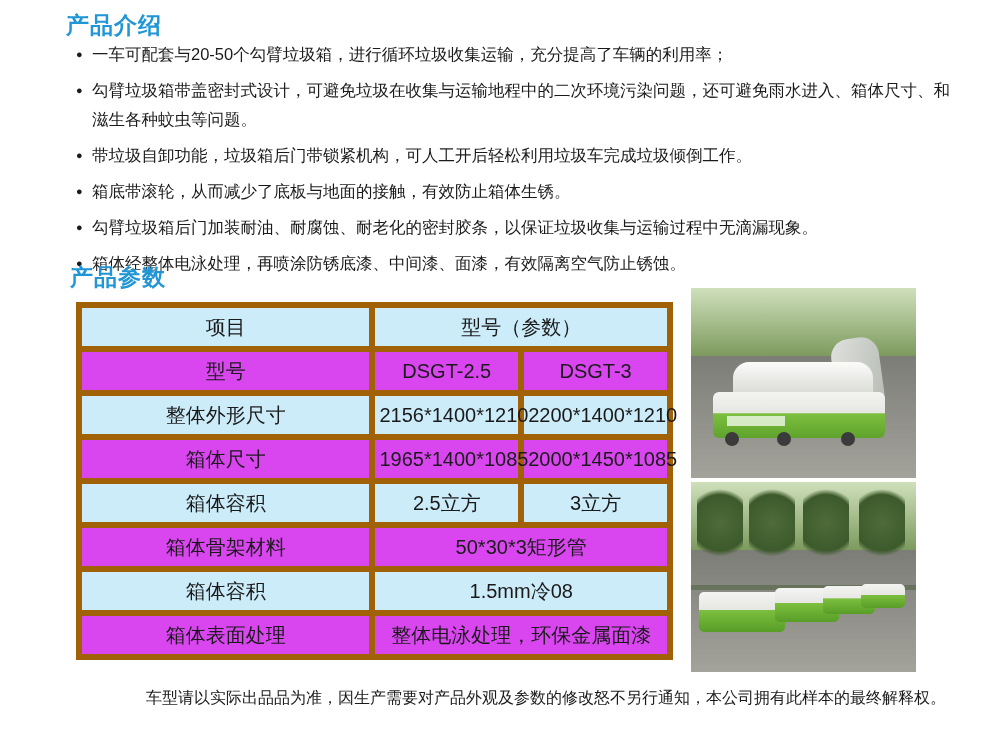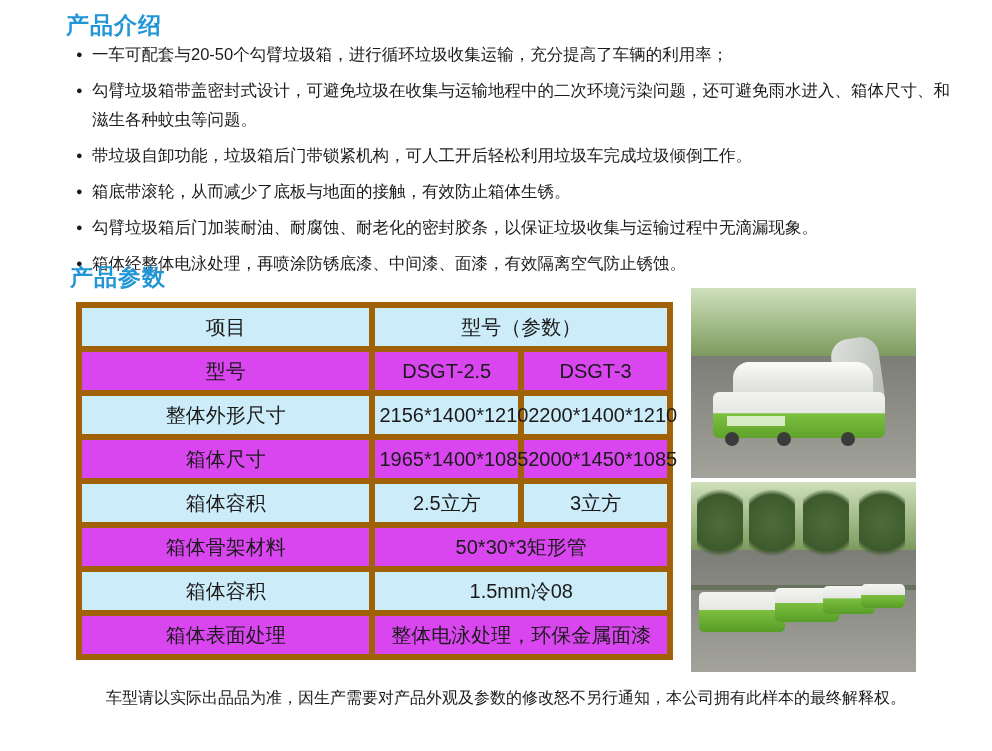--- a/index.html
+++ b/index.html
@@ -179,21 +179,21 @@
     height: 5px;
     background: #5a6a4c;
     opacity: .7;
   }
 
   .footnote {
     position: absolute;
     left: 66px;
     top: 688px;
     width: 880px;
-    text-align: center;
+    text-align: right;
     font-size: 16px;
     color: #1a1a1a;
   }
 </style>
 </head>
 <body>
 
 <div class="page">
 
   <div class="section-title" id="intro-title">产品介绍</div>

